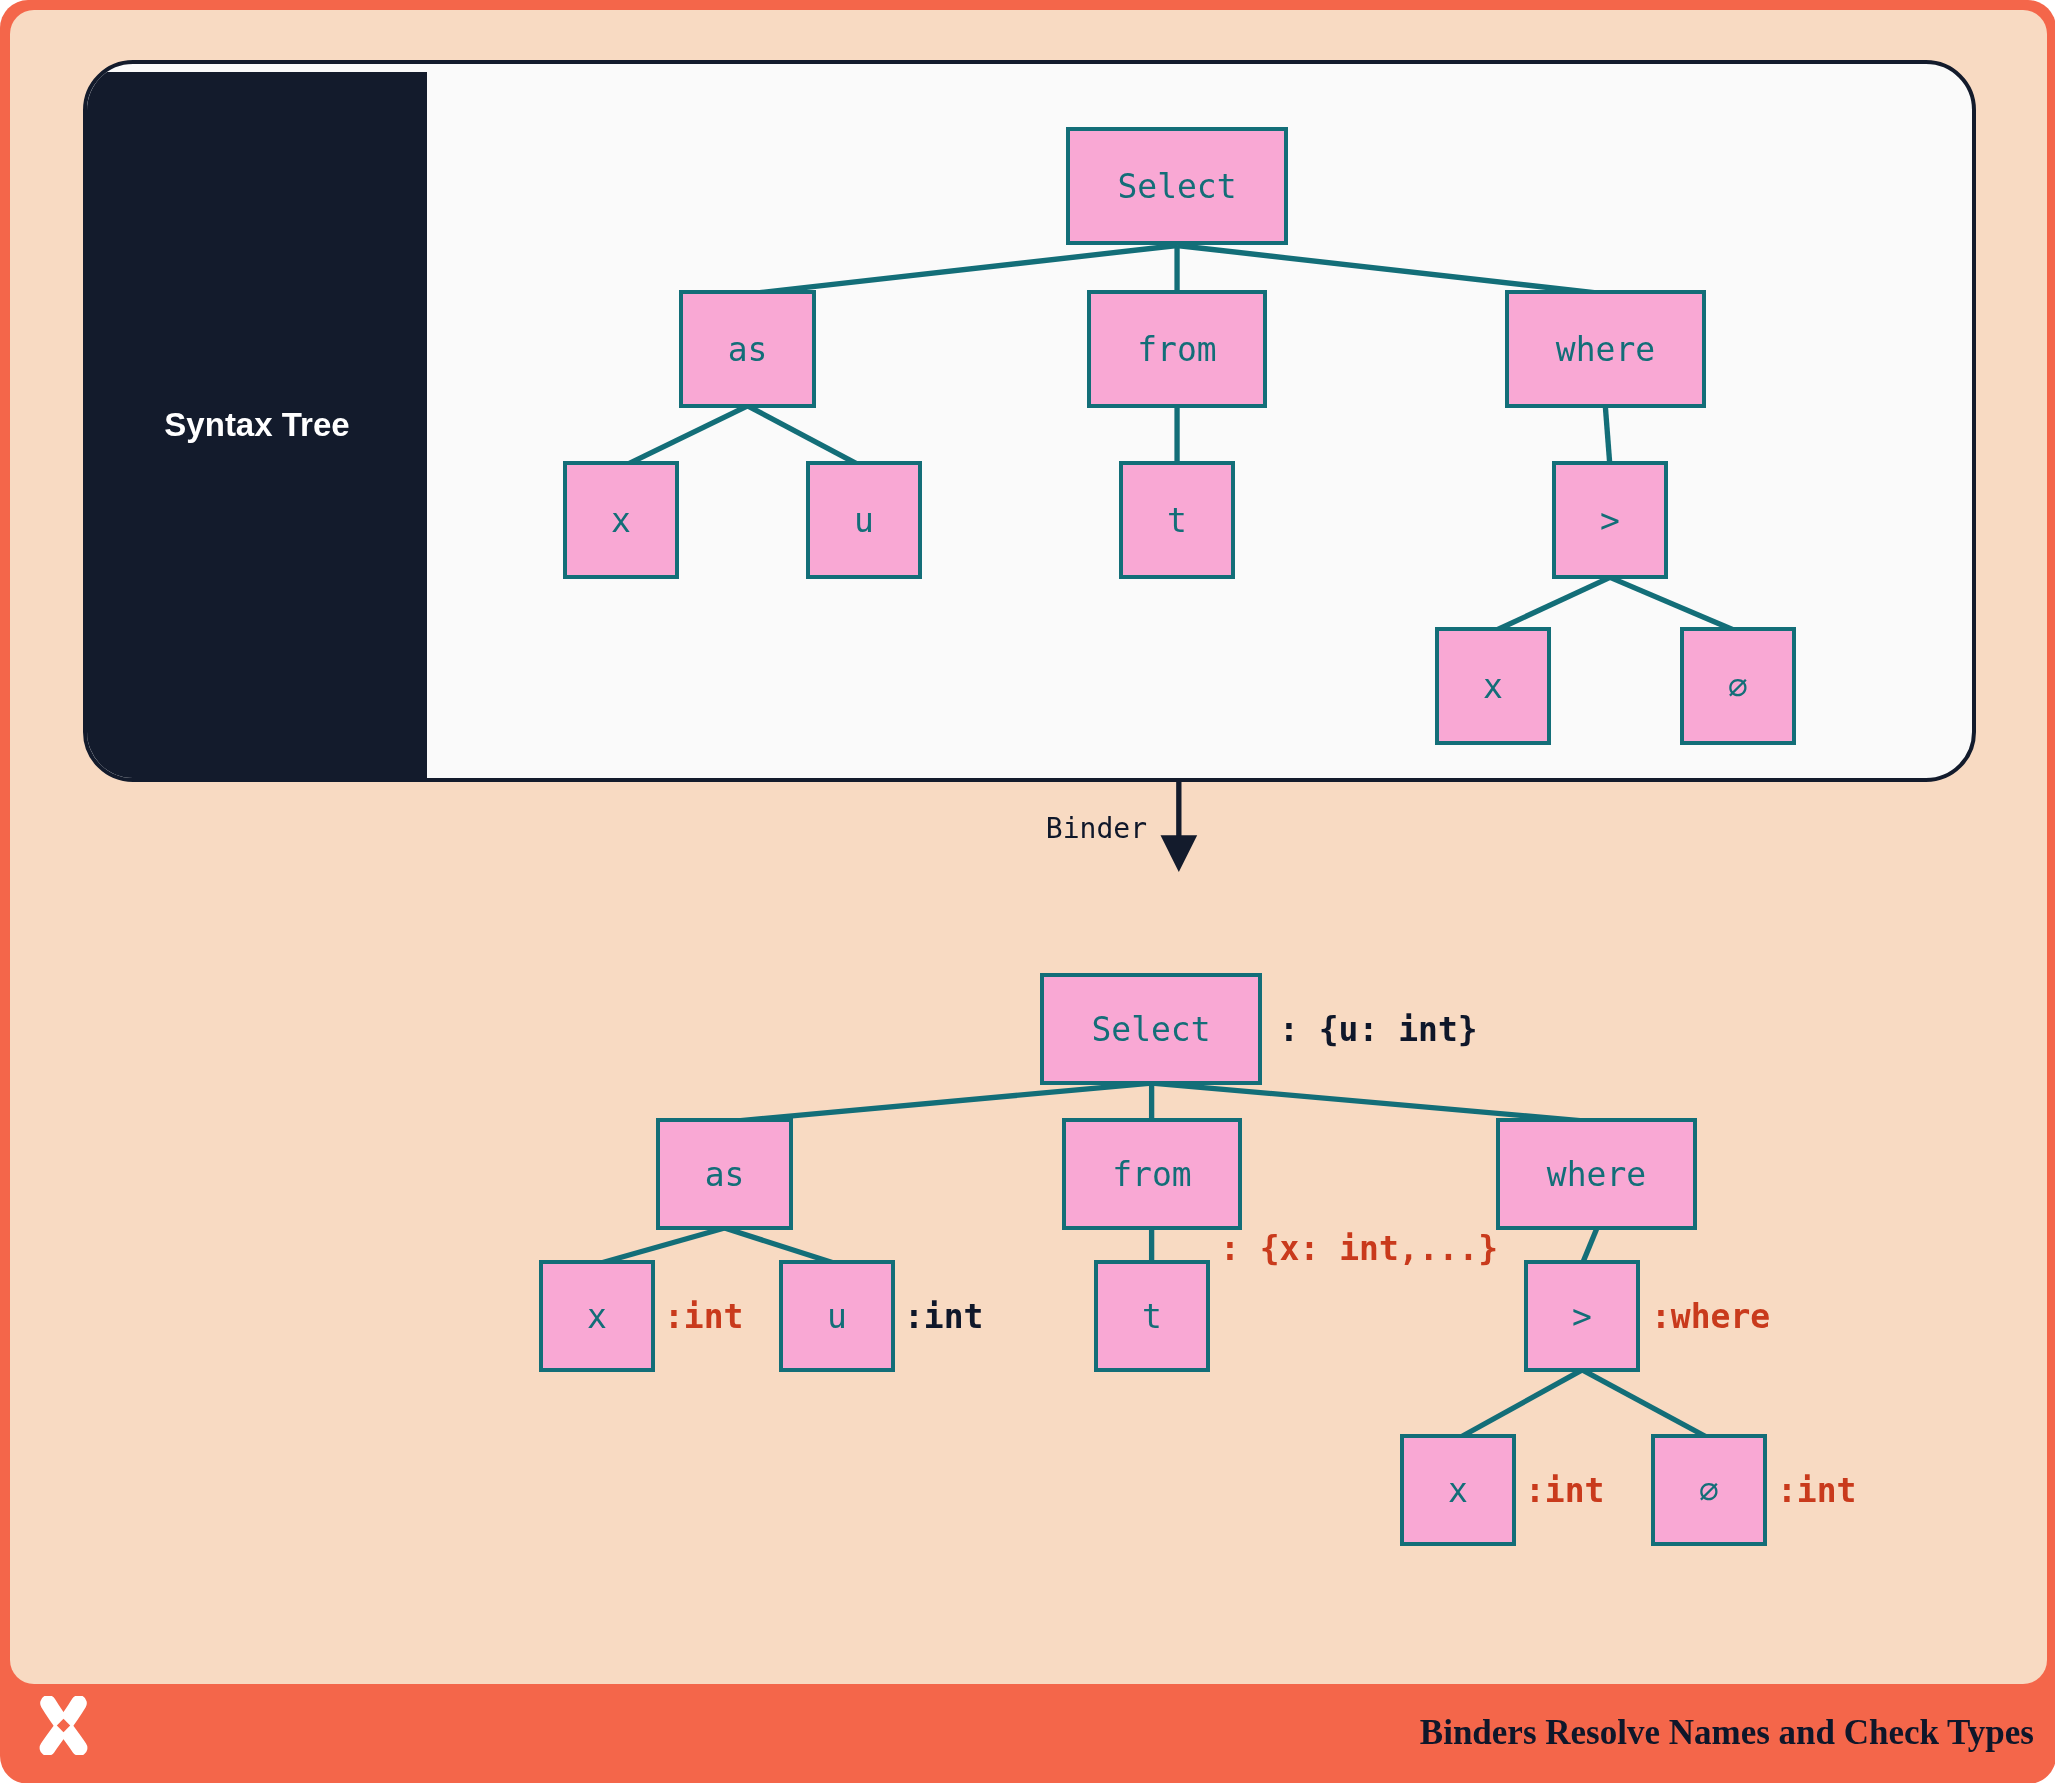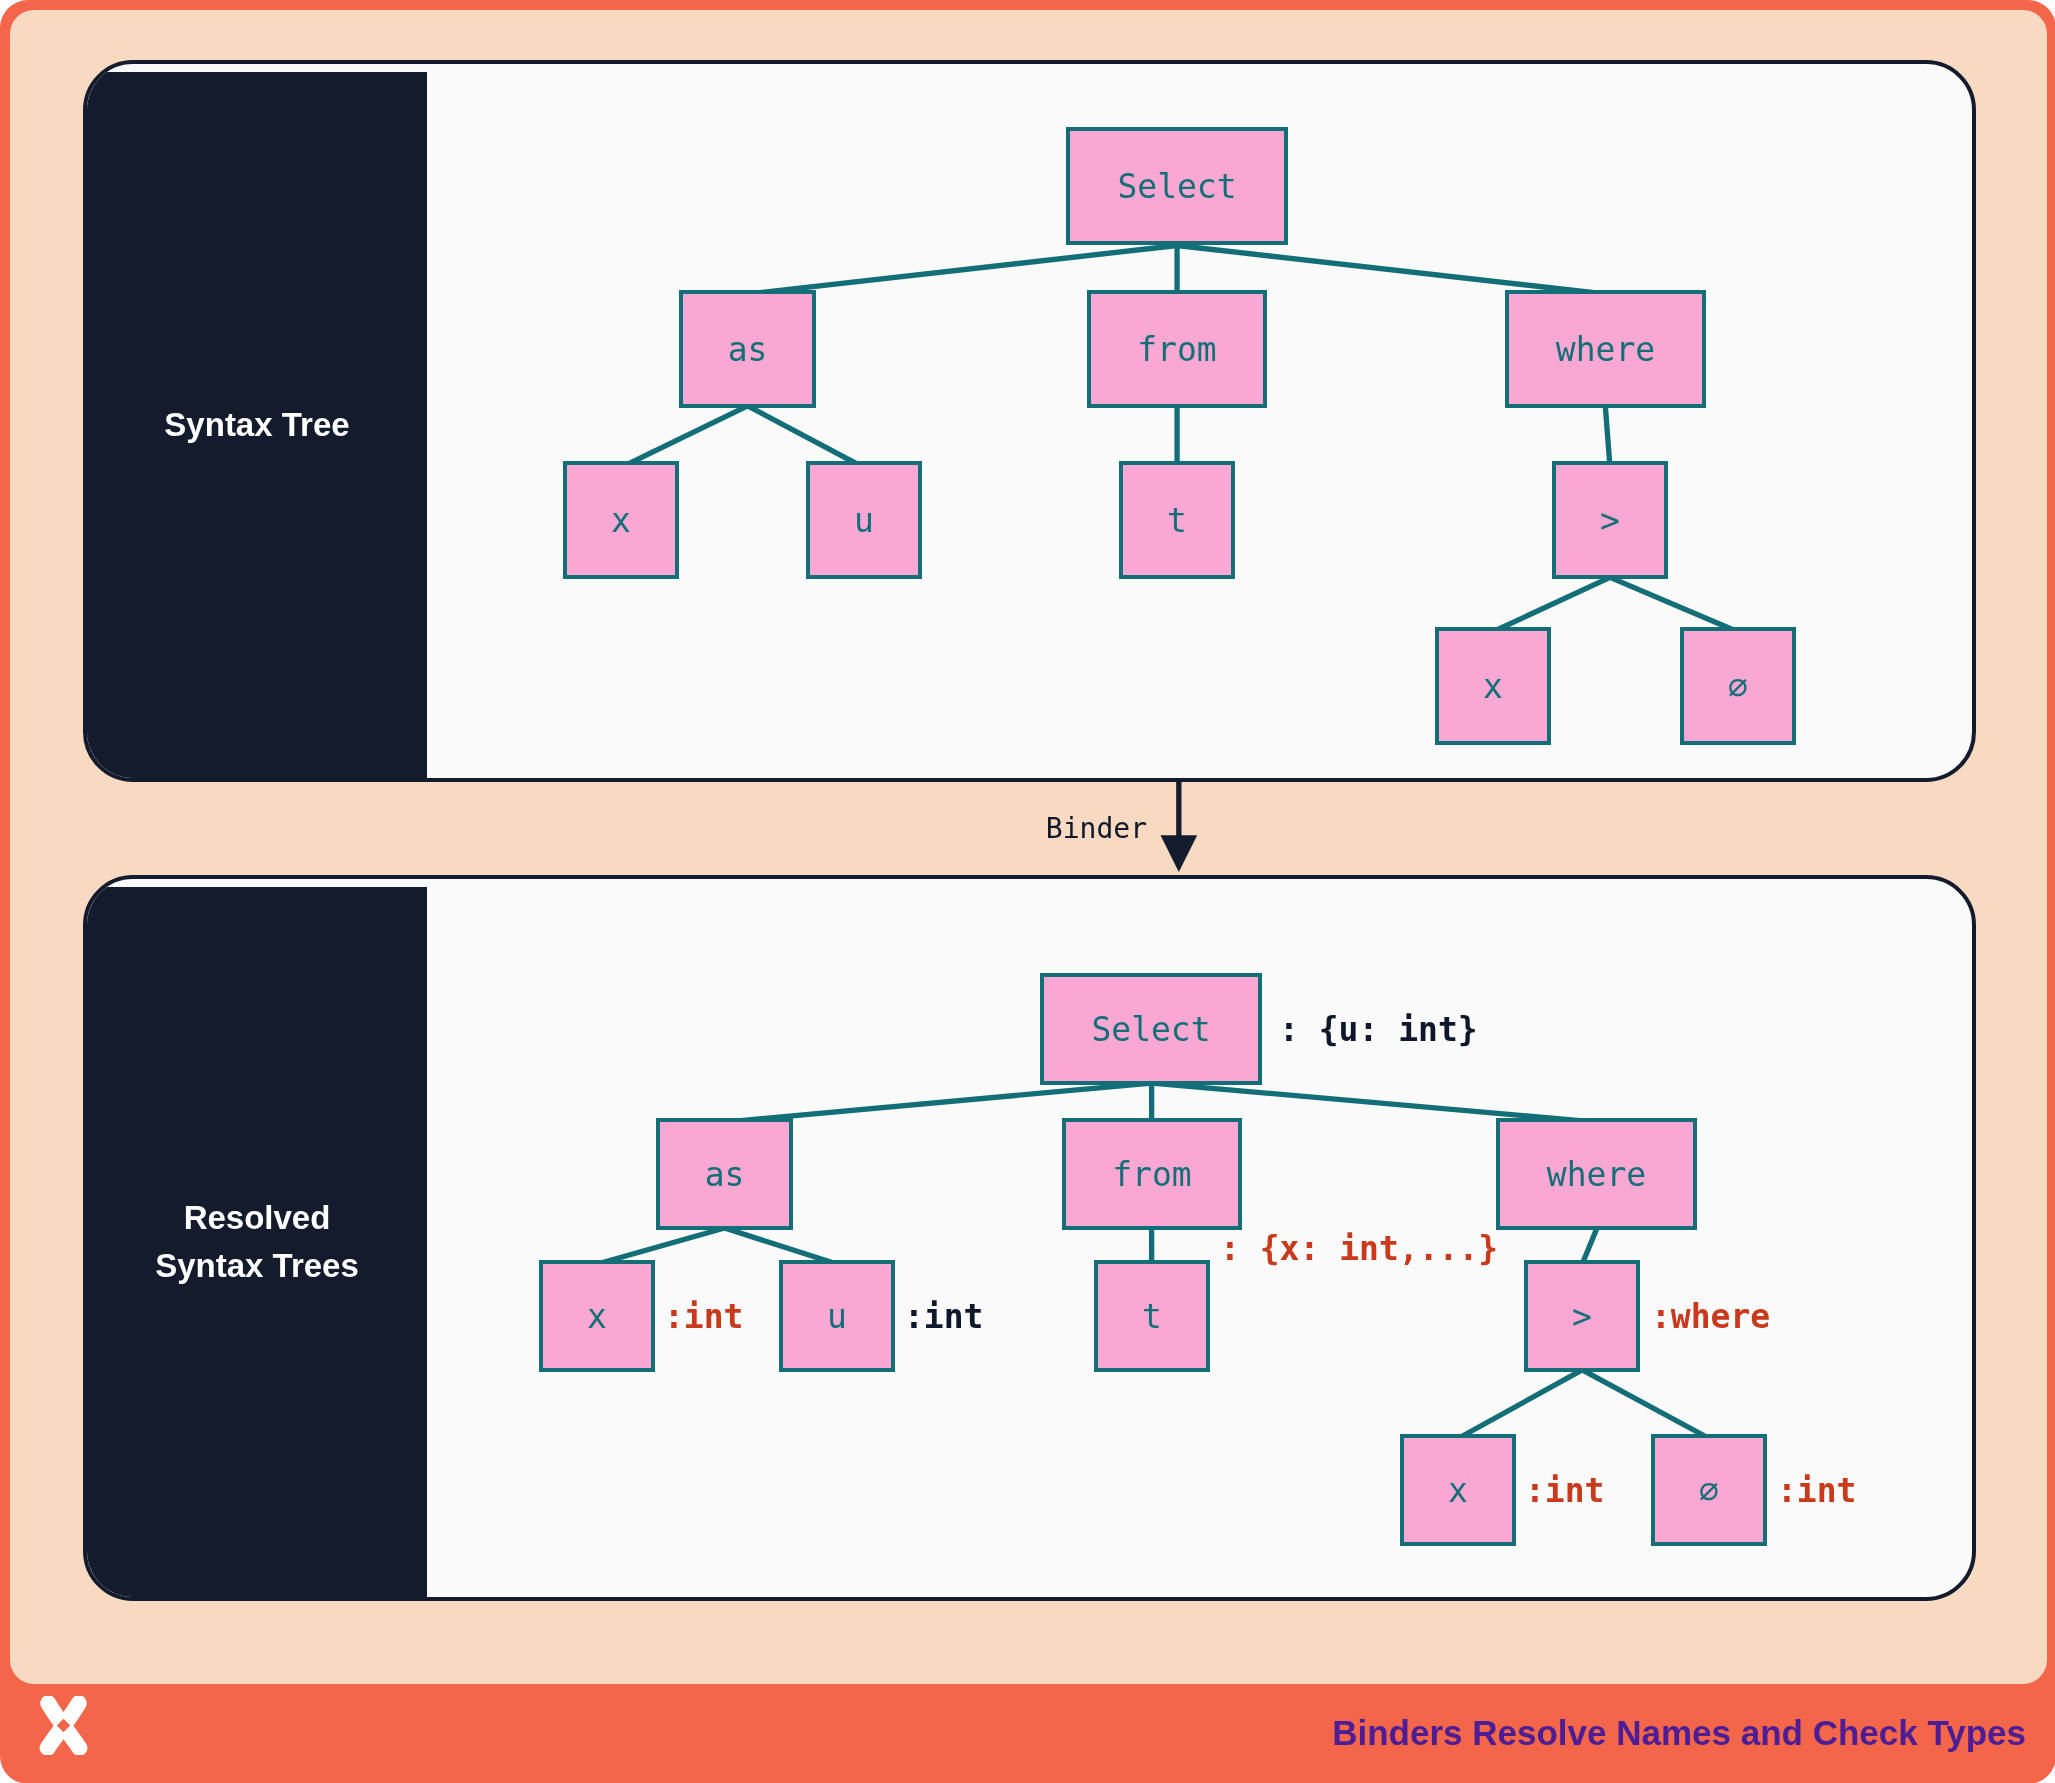--- a/index.html
+++ b/index.html
@@ -23,43 +23,37 @@
         font-size:33px;}
   .node-top{height:118px;}
   .node-bottom{height:112px;}
   .anno{position:absolute;display:flex;align-items:center;font-size:33px;font-weight:bold;
         white-space:pre;}
   .anno-dark{color:#0f172a;}
   .anno-red{color:#C93A1C;}
   .binder-label{position:absolute;left:946px;top:803px;width:201px;height:50px;
         display:flex;align-items:center;justify-content:flex-end;
         color:#0f172a;font-size:28px;}
-  .footer-title{position:absolute;right:30px;top:1706px;height:54px;display:flex;align-items:center;
-        color:#4c1d95;font-family:Liberation Sans, sans-serif;font-weight:bold;font-size:35px;}
+  .footer-title{position:absolute;right:22px;top:1706px;height:54px;display:flex;align-items:center;
+        color:#0f172a;font-family:Liberation Serif, serif;font-weight:bold;font-size:35px;}
   .logo{position:absolute;left:34px;top:1696px;width:59px;height:59px;}
 </style>
 </head>
 <body>
 
 <div class="stage">
   <div class="frame">
     <div class="peach"></div>
 
     <div class="panel panel-top">
       <div class="sidebar">
         <div>Syntax Tree</div>
       </div>
     </div>
 
-    <div class="panel panel-bottom">
-      <div class="sidebar">
-        <div>Resolved</div>
-        <div>Syntax Trees</div>
-      </div>
-    </div>
 
     <svg class="edges" viewBox="0 0 3476 3016">
 
       <g stroke="#136E78" stroke-width="9" fill="none">
         <line x1="1990" y1="415" x2="1264" y2="497"></line>
         <line x1="1990" y1="415" x2="1990" y2="497"></line>
         <line x1="1990" y1="415" x2="2714" y2="497"></line>
         <line x1="1264" y1="686" x2="1050" y2="790"></line>
         <line x1="1264" y1="686" x2="1460" y2="790"></line>
         <line x1="1990" y1="686" x2="1990" y2="790"></line>

